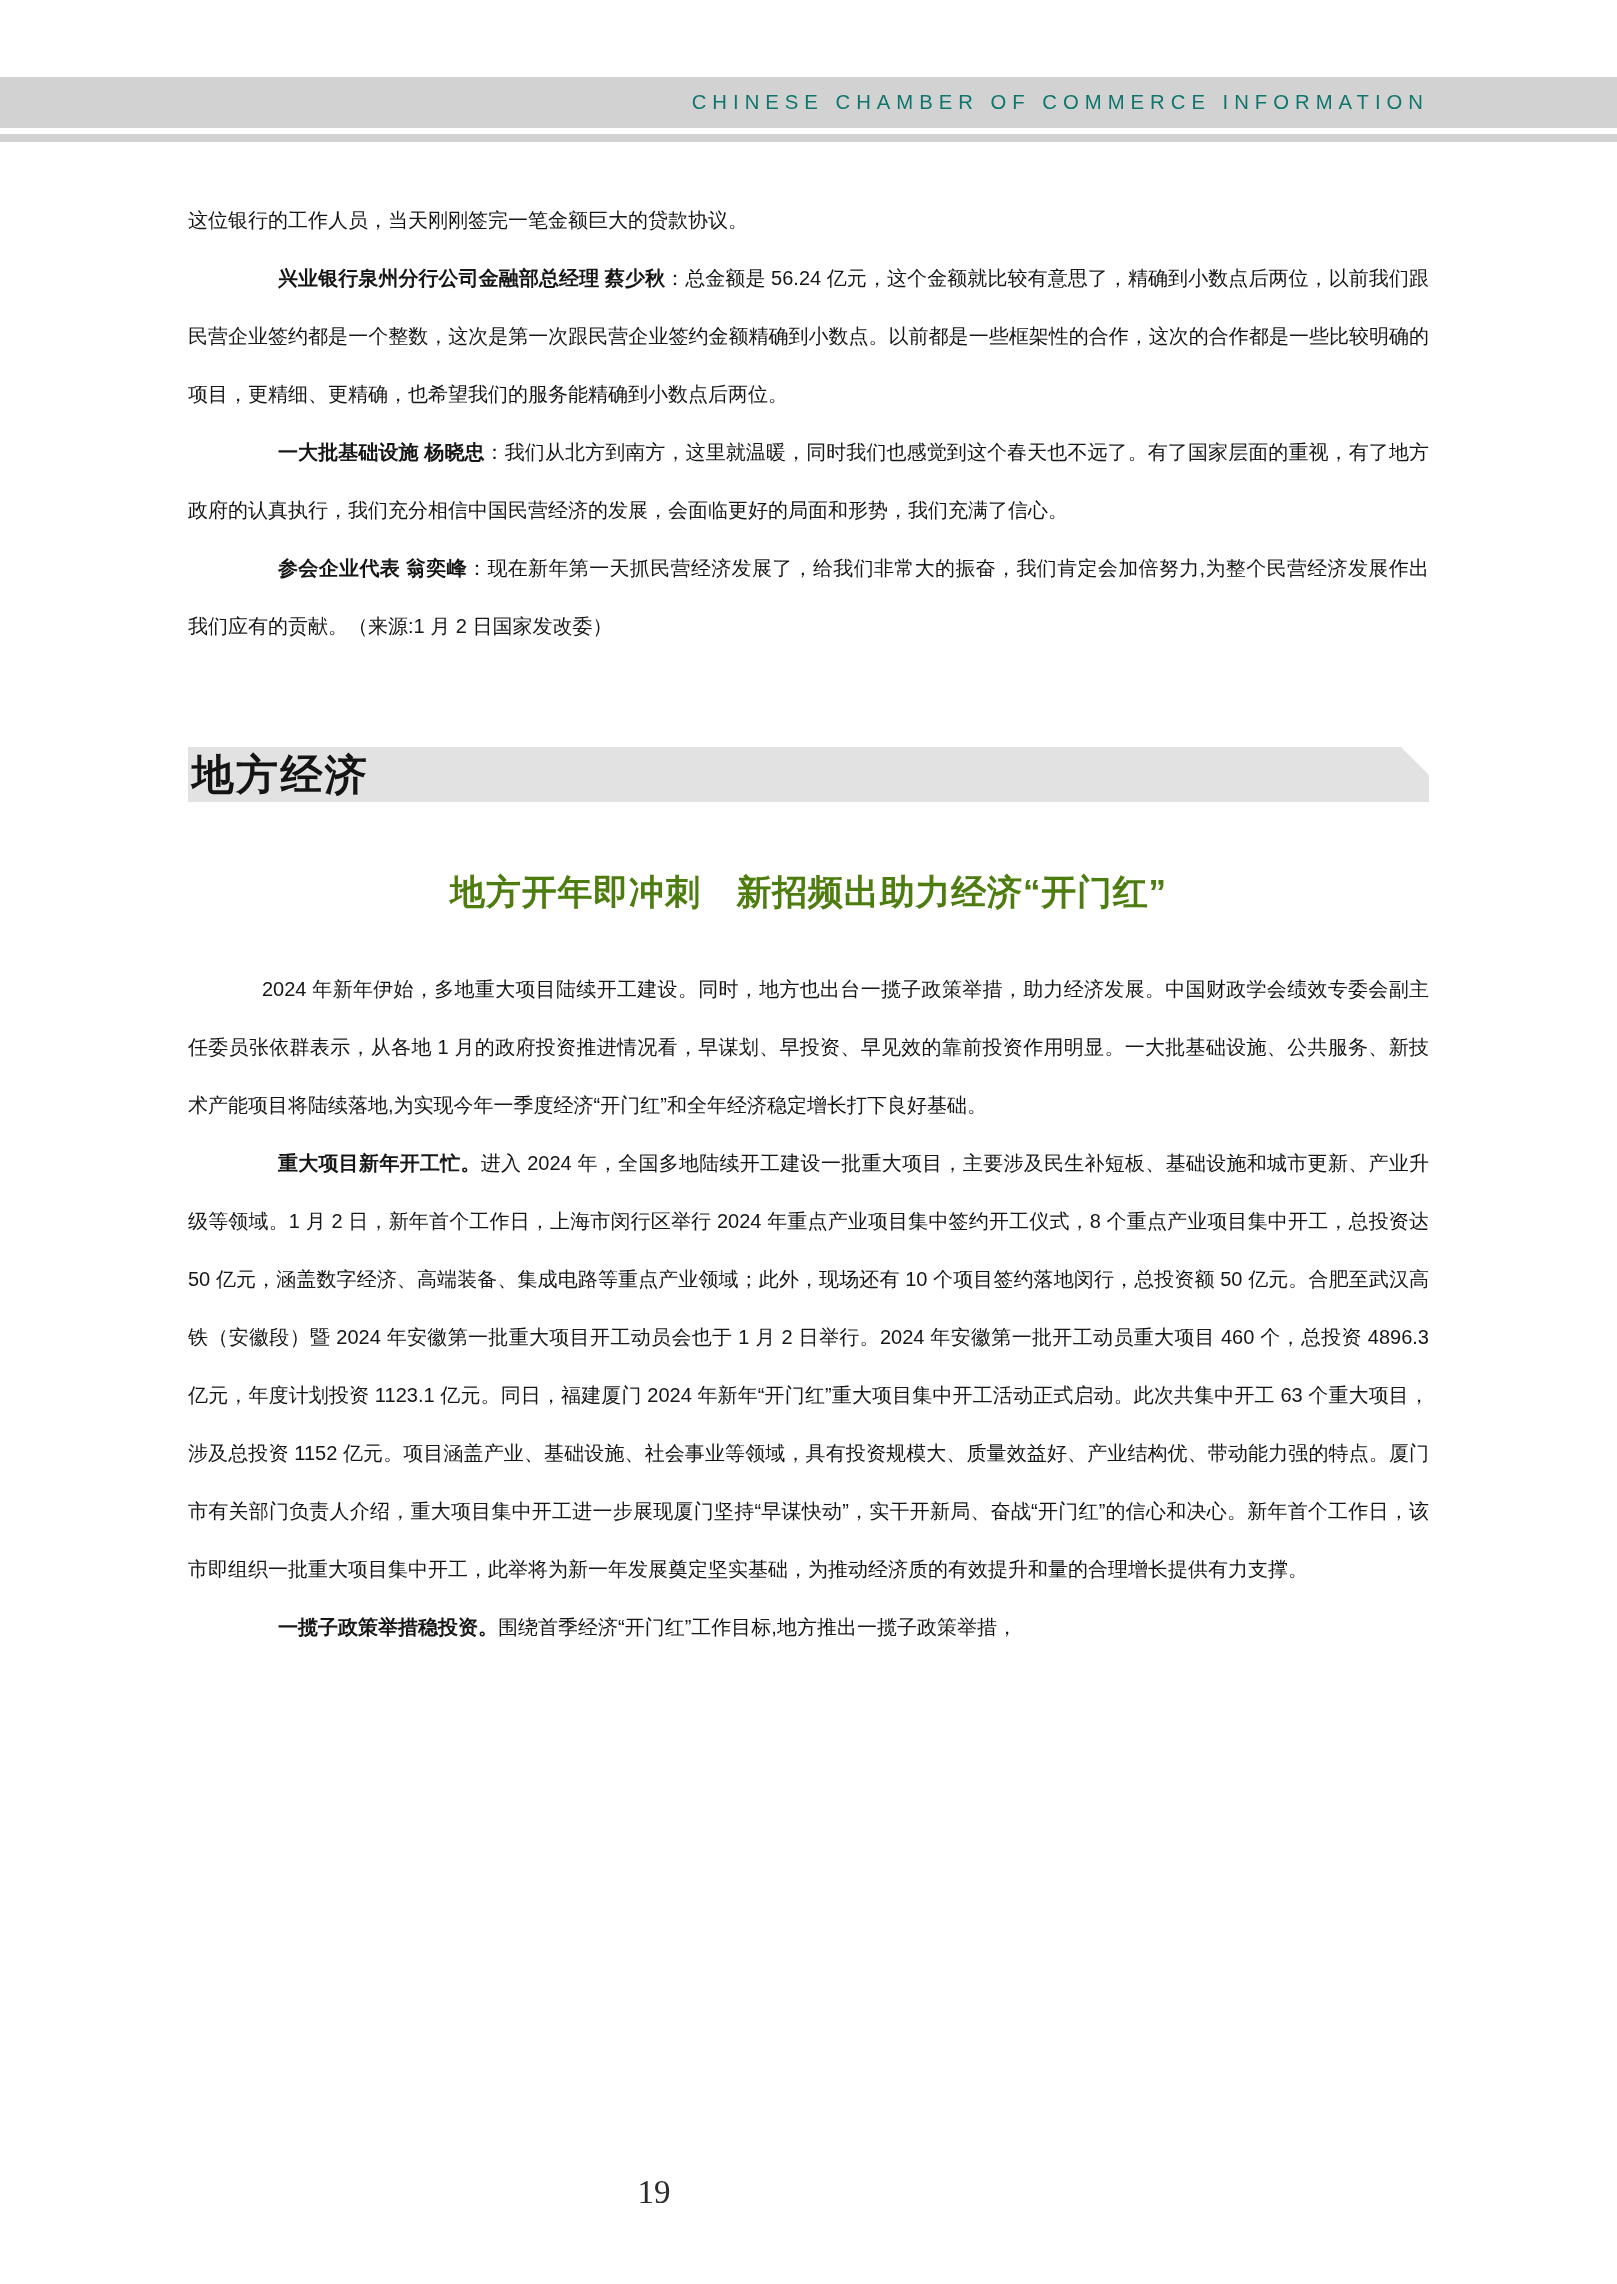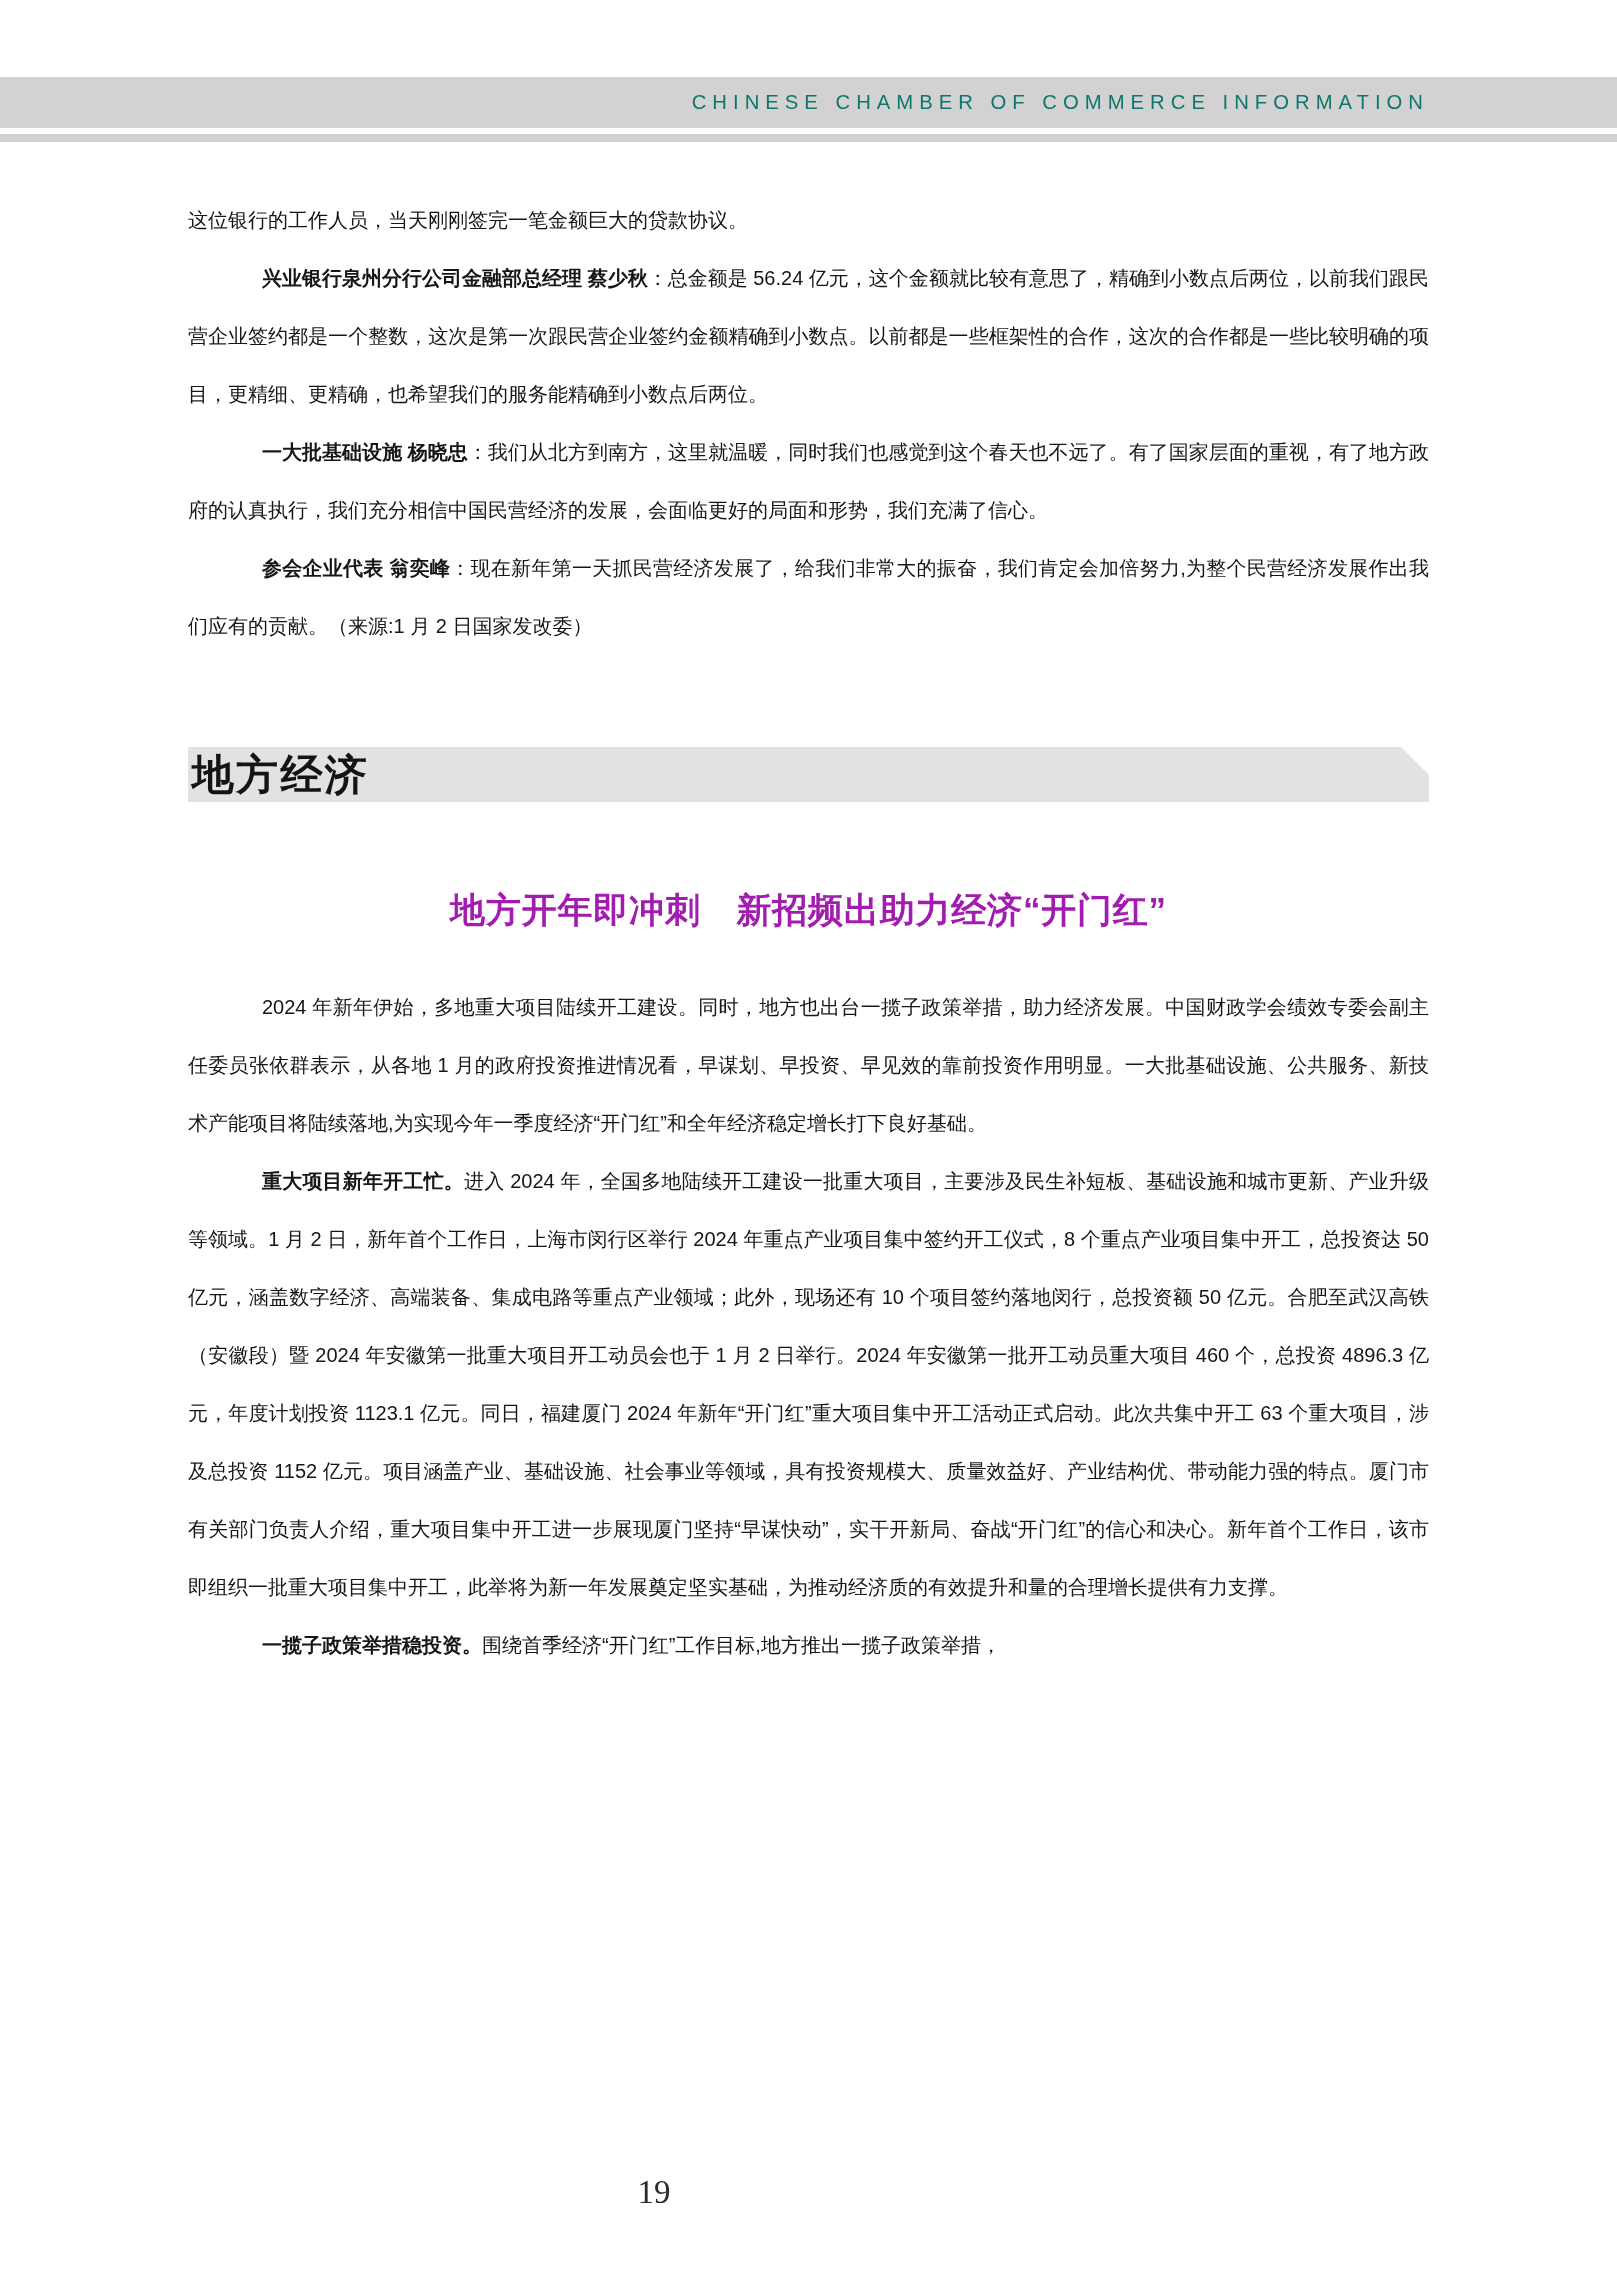--- a/index.html
+++ b/index.html
@@ -23,34 +23,34 @@
   }
   
   .content { position:absolute; left:188px; top:191px; width:1241px; }
   p.body-para {
     margin:0; font-size:20px; line-height:58px; color:#161616;
     text-align:justify; text-justify:inter-ideograph;
     font-family:"Liberation Sans", sans-serif;
   }
   p.body-para.indented { text-indent:74px; }
   .seg { font-weight:400; }
-  .seg.bold { font-weight:700; }
+  .seg.bold { font-weight:700;margin-left:16px; }
   
   .section-bar {
     margin-top:92px; width:1241px; height:55px; background:#e2e2e2;
     clip-path:polygon(0 0, 1213px 0, 1241px 28px, 1241px 55px, 0 55px);
     display:flex; align-items:flex-start;
   }
   .section-title {
     margin:0; padding-left:3.8px; font-family:"Liberation Serif", serif;
     font-weight:700; font-size:42px; color:#141414; letter-spacing:2.3px;
   }
   .article-title {
-    margin:84px 0 0 0; line-height:48px; text-align:center;
-    font-size:35px; font-weight:700; color:#a21caf; letter-spacing:0.8px;
+    margin:66px 0 0 0; line-height:48px; text-align:center;
+    font-size:35px; font-weight:700; color:#4d7c0f; letter-spacing:0.8px;
   }
   .article-body { margin-top:44px; }
   .page-number {
     position:absolute; top:2174px; left:0; width:1308px; text-align:center;
     font-family:"Liberation Serif", serif; font-size:33px; color:#2b2b2b;
   }
 </style>
 </head>
 <body>
 

